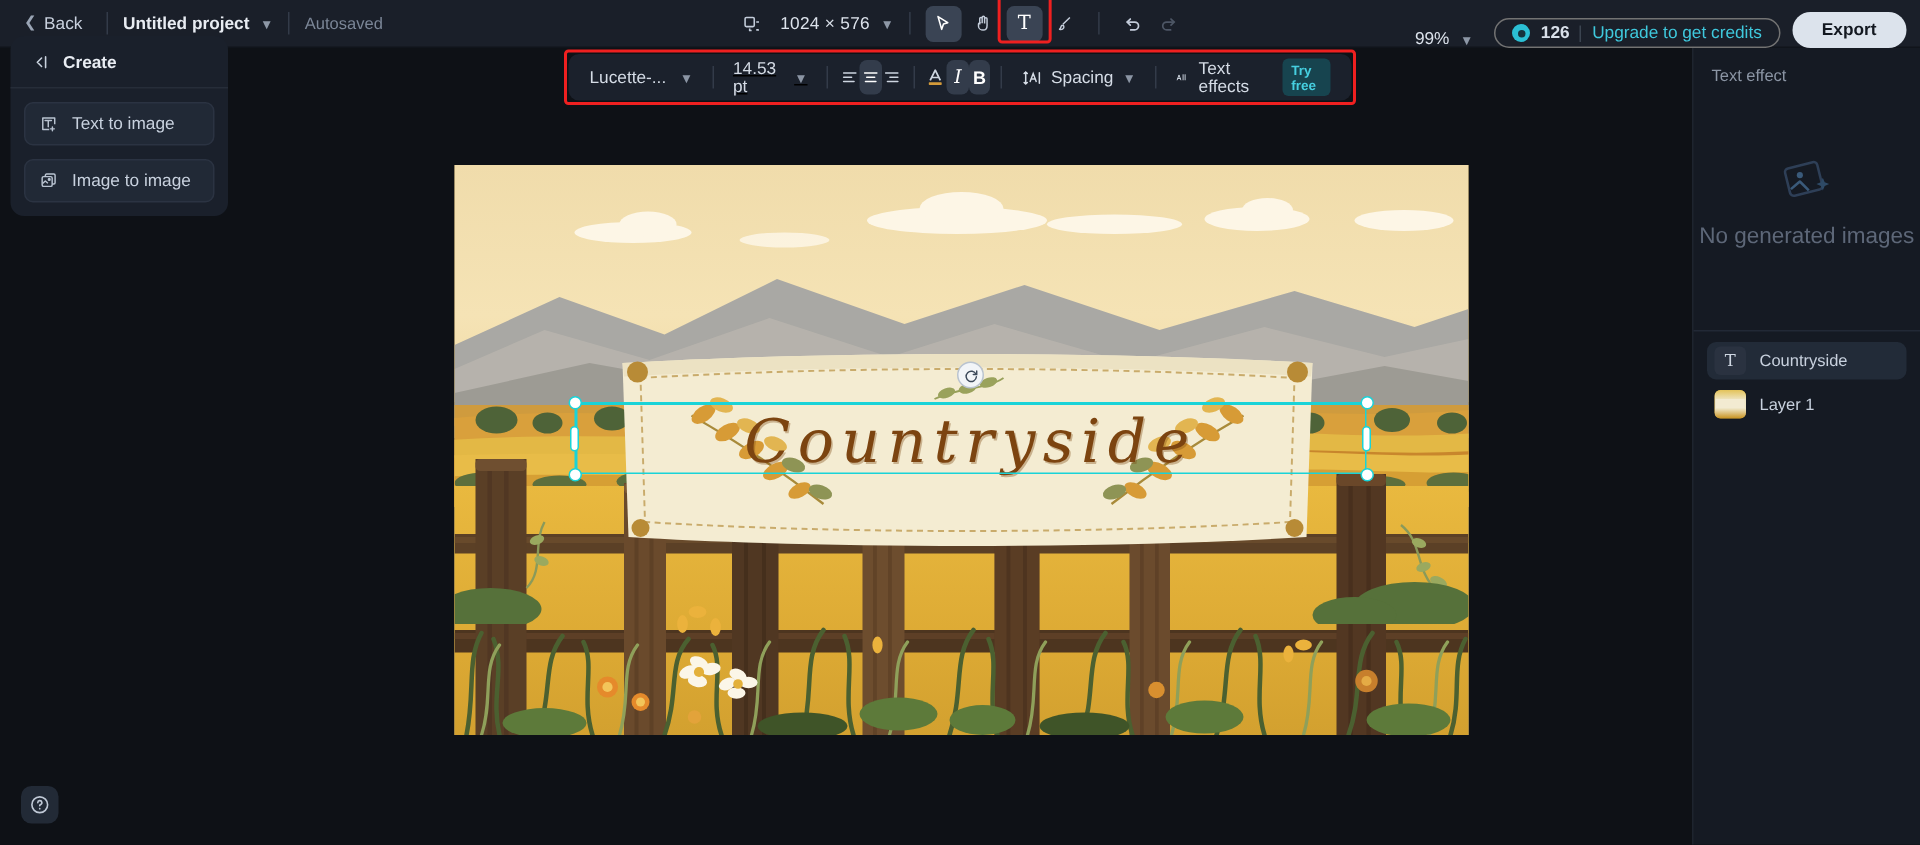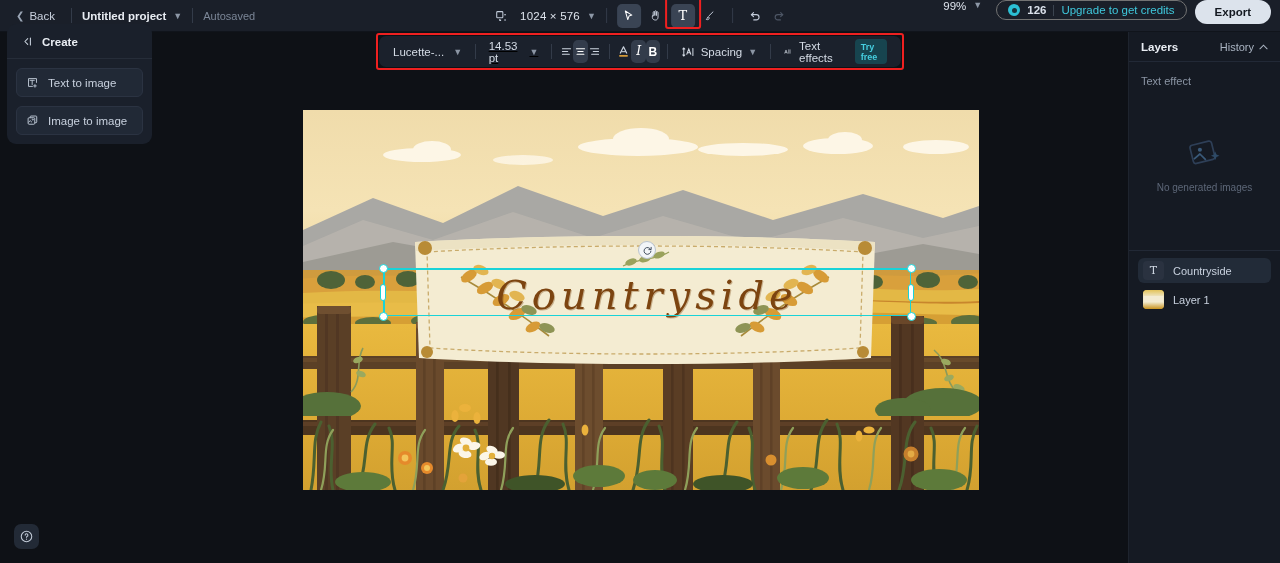--- a/index.html
+++ b/index.html
@@ -48,21 +48,21 @@
   .text-tool-wrap { position: relative; display: flex; }
   .red-ring {
     position: absolute; left: -6px; top: -7px;
     width: 36px; height: 32px;
     border: 2px solid #ef2020; border-radius: 3px;
     pointer-events: none;
   }
 
   .hdr-right {
     position: absolute; right: 9px; top: 0; height: 32px;
-    display: flex; align-items: flex-start; gap: 0;
+    display: flex; align-items: flex-end; gap: 0;
   }
   .zoom-val { color: #dde3ec; font-size: 11.5px; }
   .credits-pill {
     display: flex; align-items: center; gap: 7px;
     border: 1px solid #737373; border-radius: 13px;
     padding: 3px 11px; cursor: pointer;
   }
   .credit-coin {
     width: 12px; height: 12px; border-radius: 50%;
     background: #2bbfd4; display: flex; align-items: center; justify-content: center;
@@ -208,21 +208,21 @@
     justify-content: space-between; padding: 0 12px;
     border-bottom: 1px solid #222936;
   }
   .rp-title { color: #e9edf3; font-size: 11.5px; font-weight: bold; }
   .rp-history { color: #aab4c2; font-size: 11px; display: flex; align-items: center; gap: 5px; cursor: pointer; }
   .rp-sub { color: #8b95a4; font-size: 11px; padding: 13px 12px 0 12px; }
   .empty-area {
     height: 155px; display: flex; flex-direction: column;
     align-items: center; justify-content: center; gap: 11px;
   }
-  .empty-txt { color: #5d6778; font-size: 10px; }
+  .empty-txt { color: #5d6778; font-size: 15px; }
   .layers-sep { height: 1px; background: #222936; margin: 8px 0 7px 0; }
   .layer-row {
     margin: 0 9px 4px 9px; height: 25px;
     border-radius: 6px; display: flex; align-items: center; gap: 9px;
     padding-left: 5px; cursor: pointer;
   }
   .layer-row.sel { background: #222b38; }
   .layer-thumb {
     width: 21px; height: 19px; border-radius: 4px;
     background: #2a3240; display: flex; align-items: center; justify-content: center;
@@ -729,29 +729,20 @@
         <svg width="11" height="11" viewBox="0 0 16 16" fill="none" stroke="#3d4a5a" stroke-width="1.4" stroke-linecap="round">
           <path d="M12.6 6.6A5 5 0 1 0 13 9"></path>
             <path d="M13.3 3.4v3.3H10"></path>
         </svg>
       </div>
     </div>
   </div>
 </div>
 
 <div id="rightpanel">
-  <div class="rp-head">
-    <span class="rp-title">Layers</span>
-    <span class="rp-history">
-      <span>History</span>
-      <svg width="9" height="6" viewBox="0 0 10 6" fill="none" stroke="currentColor" stroke-width="1.2" stroke-linecap="round">
-          <path d="M1 5l4-4 4 4"></path>
-        </svg>
-    </span>
-  </div>
 
   <div class="rp-sub">Text effect</div>
 
   <div class="empty-area">
     <svg width="40" height="34" viewBox="0 0 46 40" fill="none">
       <rect x="7" y="7" width="26" height="22" rx="3" transform="rotate(-14 20 18)" stroke="#2e3f57" stroke-width="2"></rect>
       <circle cx="17" cy="15" r="2.4" fill="#3a5a7a"></circle>
       <path d="M10 26 L17 20 L24 27" stroke="#3a5a7a" stroke-width="2" stroke-linejoin="round"></path>
       <path d="M35 27l1.5-3.4L40 22l-3.5-1.4L35 17l-1.5 3.6L30 22l3.5 1.6z" fill="#2e4a66"></path>
     </svg>

